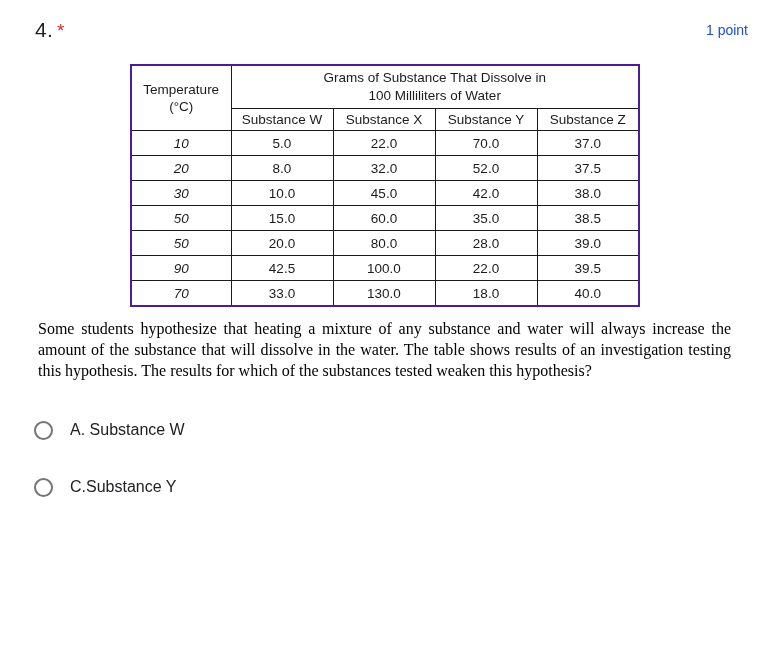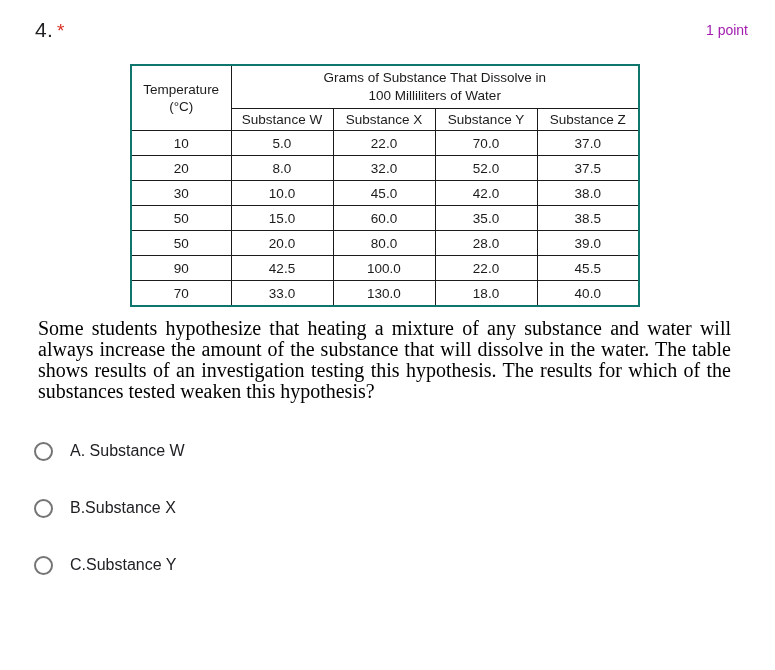--- a/index.html
+++ b/index.html
@@ -21,59 +21,59 @@
     padding: 18px 27px 0 35px;
   }
   .q-number {
     font-size: 21px;
     color: #202124;
     letter-spacing: 0.2px;
   }
   .asterisk { color: #d93025; margin-left: 4px; font-size: 19px; }
   .points {
     font-size: 14px;
-    color: #a21caf;
+    color: #1d4ed8;
     padding-top: 4px;
   }
 
   
   .table-wrap { margin: 22px 0 0 130px; }
   table.solubility {
     border-collapse: collapse;
     font-size: 13.5px;
     color: #1b1b1b;
     background: #fff;
   }
   table.solubility th, table.solubility td {
     border: 1px solid #1b1b1b;
     text-align: center;
     vertical-align: middle;
     font-weight: normal;
     padding: 3px 6px;
   }
-  table.solubility { border: 2px solid #0f766e; }
+  table.solubility { border: 2px solid #4c1d95; }
   th.temp-col {
     width: 100px;
     border-right: 2px solid #1b1b1b;
     white-space: pre-line;
     line-height: 1.3;
   }
   th.group-header {
     white-space: pre-line;
     line-height: 1.35;
     padding: 5px 8px;
   }
   th.sub-header { width: 102px; padding: 4px 4px; }
   td.cell { height: 25px; }
-  td.temp-cell { border-right: 2px solid #1b1b1b; }
+  td.temp-cell { border-right: 2px solid #1b1b1b; font-style: italic; }
 
   
   .prompt {
     font-family: "Liberation Serif", serif;
-    font-size: 20px;
+    font-size: 16px;
     line-height: 21px;
     color: #000000;
     text-align: justify;
     margin: 11px 44px 0 38px;
   }
 
   
   .options { margin: 40px 0 0 34px; }
   .option {
     display: flex;
@@ -153,21 +153,21 @@
           <td class="cell">20.0</td>
           <td class="cell">80.0</td>
           <td class="cell">28.0</td>
           <td class="cell">39.0</td>
         </tr>
         <tr>
           <td class="cell temp-cell">90</td>
           <td class="cell">42.5</td>
           <td class="cell">100.0</td>
           <td class="cell">22.0</td>
-          <td class="cell">45.5</td>
+          <td class="cell">39.5</td>
         </tr>
         <tr>
           <td class="cell temp-cell">70</td>
           <td class="cell">33.0</td>
           <td class="cell">130.0</td>
           <td class="cell">18.0</td>
           <td class="cell">40.0</td>
         </tr>
       </tbody>
     </table>
@@ -175,21 +175,17 @@
 
   <p class="prompt">Some students hypothesize that heating a mixture of any substance and water will always increase the amount of the substance that will dissolve in the water. The table shows results of an investigation testing this hypothesis. The results for which of the substances tested weaken this hypothesis?</p>
 
   <div class="options">
     <div class="option">
       <span class="radio"></span>
       <span class="option-label">A. Substance W</span>
     </div>
     <div class="option">
       <span class="radio"></span>
-      <span class="option-label">B.Substance X</span>
-    </div>
-    <div class="option">
-      <span class="radio"></span>
       <span class="option-label">C.Substance Y</span>
     </div>
   </div>
 
 </div>
 
 </body></html>

